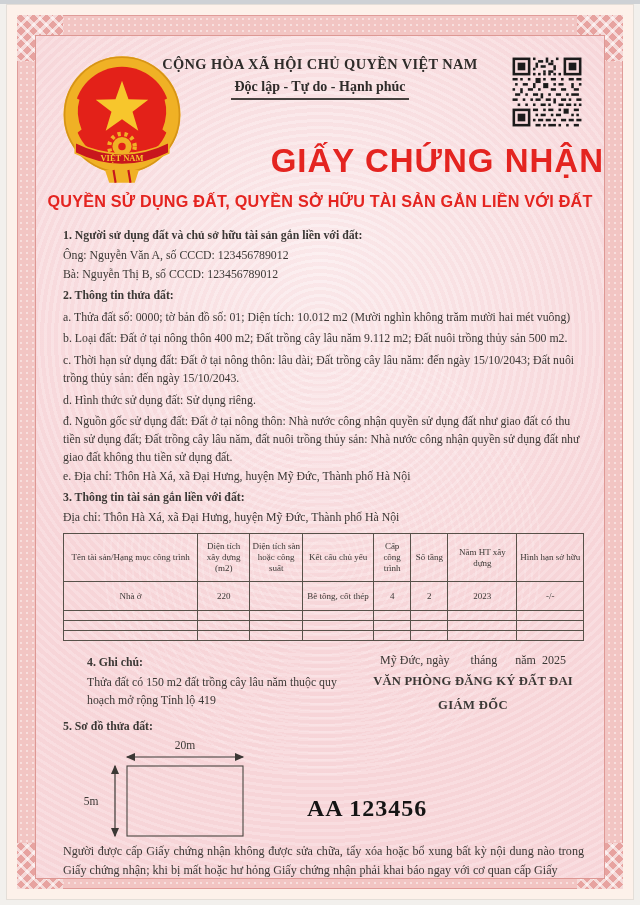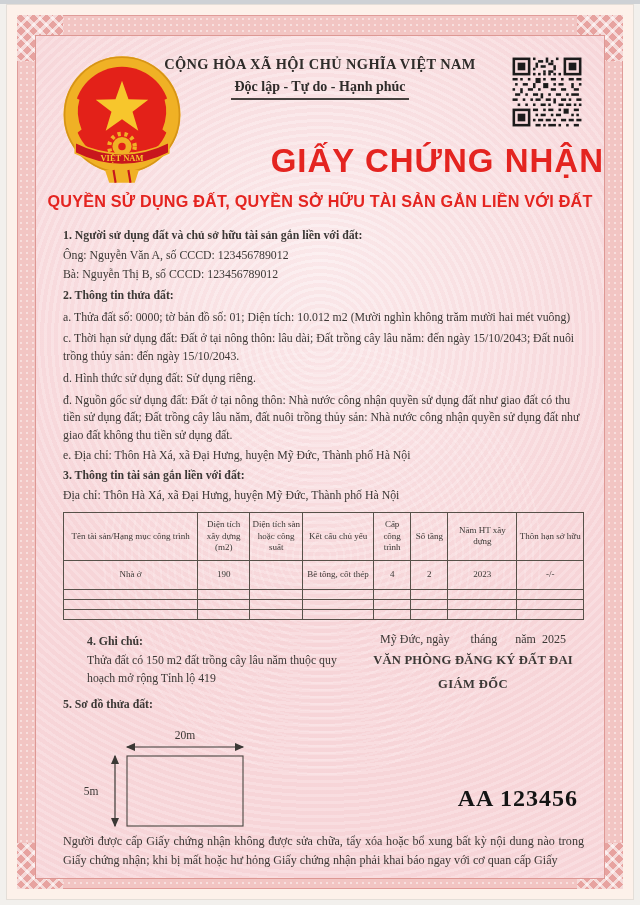--- a/index.html
+++ b/index.html
@@ -105,21 +105,21 @@
   
   .row4 { display:flex; margin-top:10px; }
   .ghichu { width:55%;margin-left:24px; }
   .ghichu .note-text { margin-top:2px; width:275px; }
   .sign { width:45%; text-align:center; }
   .place-date { font-size:12px; white-space:pre; }
   .office { font-size:12.6px; font-weight:bold; margin-top:3px; letter-spacing:.2px; }
   .role   { font-size:12.6px; font-weight:bold; margin-top:5px; letter-spacing:.4px; }
 
   
-  .diagram-row { display:flex; justify-content:space-between; align-items:flex-end; margin-top:14px; }
+  .diagram-row { display:flex; align-items:flex-end; margin-top:2px; }
   .sketch-svg { margin-left:14px; }
   .serial {
     font-size:24px; font-weight:bold; color:#141414; letter-spacing:1px;
     margin-right:6px; margin-bottom:16px;
   }
 
   
   .footer-note {
     margin-top:6px; margin-left:-2px; margin-right:6px;
     font-size:12.1px; line-height:1.55; text-align:justify; color:#3b3835;
@@ -262,36 +262,37 @@
         <rect x="10" y="27" width="2" height="1"></rect>
           <rect x="13" y="27" width="1" height="1"></rect>
           <rect x="15" y="27" width="3" height="1"></rect>
         <rect x="19" y="27" width="1" height="1"></rect>
           <rect x="22" y="27" width="1" height="1"></rect>
           <rect x="25" y="27" width="2" height="1"></rect>
       </g>
     </svg>
 
     <div class="head-center">
-      <div class="country">CỘNG HÒA XÃ HỘI CHỦ NGHĨA VIỆT NAM</div>
+      <div class="country">CỘNG HÒA XÃ HỘI CHỦ QUYỀN VIỆT NAM</div>
       <div class="motto">Độc lập - Tự do - Hạnh phúc</div>
       <div class="motto-rule"></div>
     </div>
 
     <div class="doc-title">GIẤY CHỨNG NHẬN</div>
     <div class="doc-subtitle">QUYỀN SỬ DỤNG ĐẤT, QUYỀN SỞ HỮU TÀI SẢN GẮN LIỀN VỚI ĐẤT</div>
 
     <div class="text-area">
 
       <p class="sec-head">1. Người sử dụng đất và chủ sở hữu tài sản gắn liền với đất:</p>
       <p>Ông: Nguyễn Văn A, số CCCD: 123456789012</p>
       <p>Bà: Nguyễn Thị B, số CCCD: 123456789012</p>
 
       <p class="sec-head">2. Thông tin thửa đất:</p>
       <p class="gap-top">a. Thửa đất số: 0000; tờ bản đồ số: 01; Diện tích: 10.012 m2 (Mười nghìn không trăm mười hai mét vuông)</p>
+      <p class="gap-top">b. Loại đất: Đất ở tại nông thôn 400 m2; Đất trồng cây lâu năm 9.112 m2; Đất nuôi trồng thủy sản 500 m2.</p>
       <p class="gap-top">c. Thời hạn sử dụng đất: Đất ở tại nông thôn: lâu dài; Đất trồng cây lâu năm: đến ngày 15/10/2043; Đất nuôi trồng thủy sản: đến ngày 15/10/2043.</p>
       <p class="gap-top">d. Hình thức sử dụng đất: Sử dụng riêng.</p>
       <p class="gap-top">đ. Nguồn gốc sử dụng đất: Đất ở tại nông thôn: Nhà nước công nhận quyền sử dụng đất như giao đất có thu tiền sử dụng đất; Đất trồng cây lâu năm, đất nuôi trồng thủy sản: Nhà nước công nhận quyền sử dụng đất như giao đất không thu tiền sử dụng đất.</p>
       <p>e. Địa chỉ: Thôn Hà Xá, xã Đại Hưng, huyện Mỹ Đức, Thành phố Hà Nội</p>
 
       <p class="sec-head">3. Thông tin tài sản gắn liền với đất:</p>
       <p>Địa chỉ: Thôn Hà Xá, xã Đại Hưng, huyện Mỹ Đức, Thành phố Hà Nội</p>
 
       <table class="assets">
         <colgroup>
@@ -306,27 +307,27 @@
         </colgroup>
         <thead>
           <tr>
             <th>Tên tài sản/Hạng mục công trình</th>
             <th>Diện tích xây dựng (m2)</th>
             <th>Diện tích sàn hoặc công suất</th>
             <th>Kết cấu chủ yếu</th>
             <th>Cấp công trình</th>
             <th>Số tầng</th>
             <th>Năm HT xây dựng</th>
-            <th>Thôn hạn sở hữu</th>
+            <th>Hình hạn sở hữu</th>
           </tr>
         </thead>
         <tbody>
           <tr class="data-row">
             <td>Nhà ở</td>
-            <td>190</td>
+            <td>220</td>
             <td></td>
             <td>Bê tông, cốt thép</td>
             <td>4</td>
             <td>2</td>
             <td>2023</td>
             <td>-/-</td>
           </tr>
           <tr class="empty-row">
             <td></td>
               <td></td>

